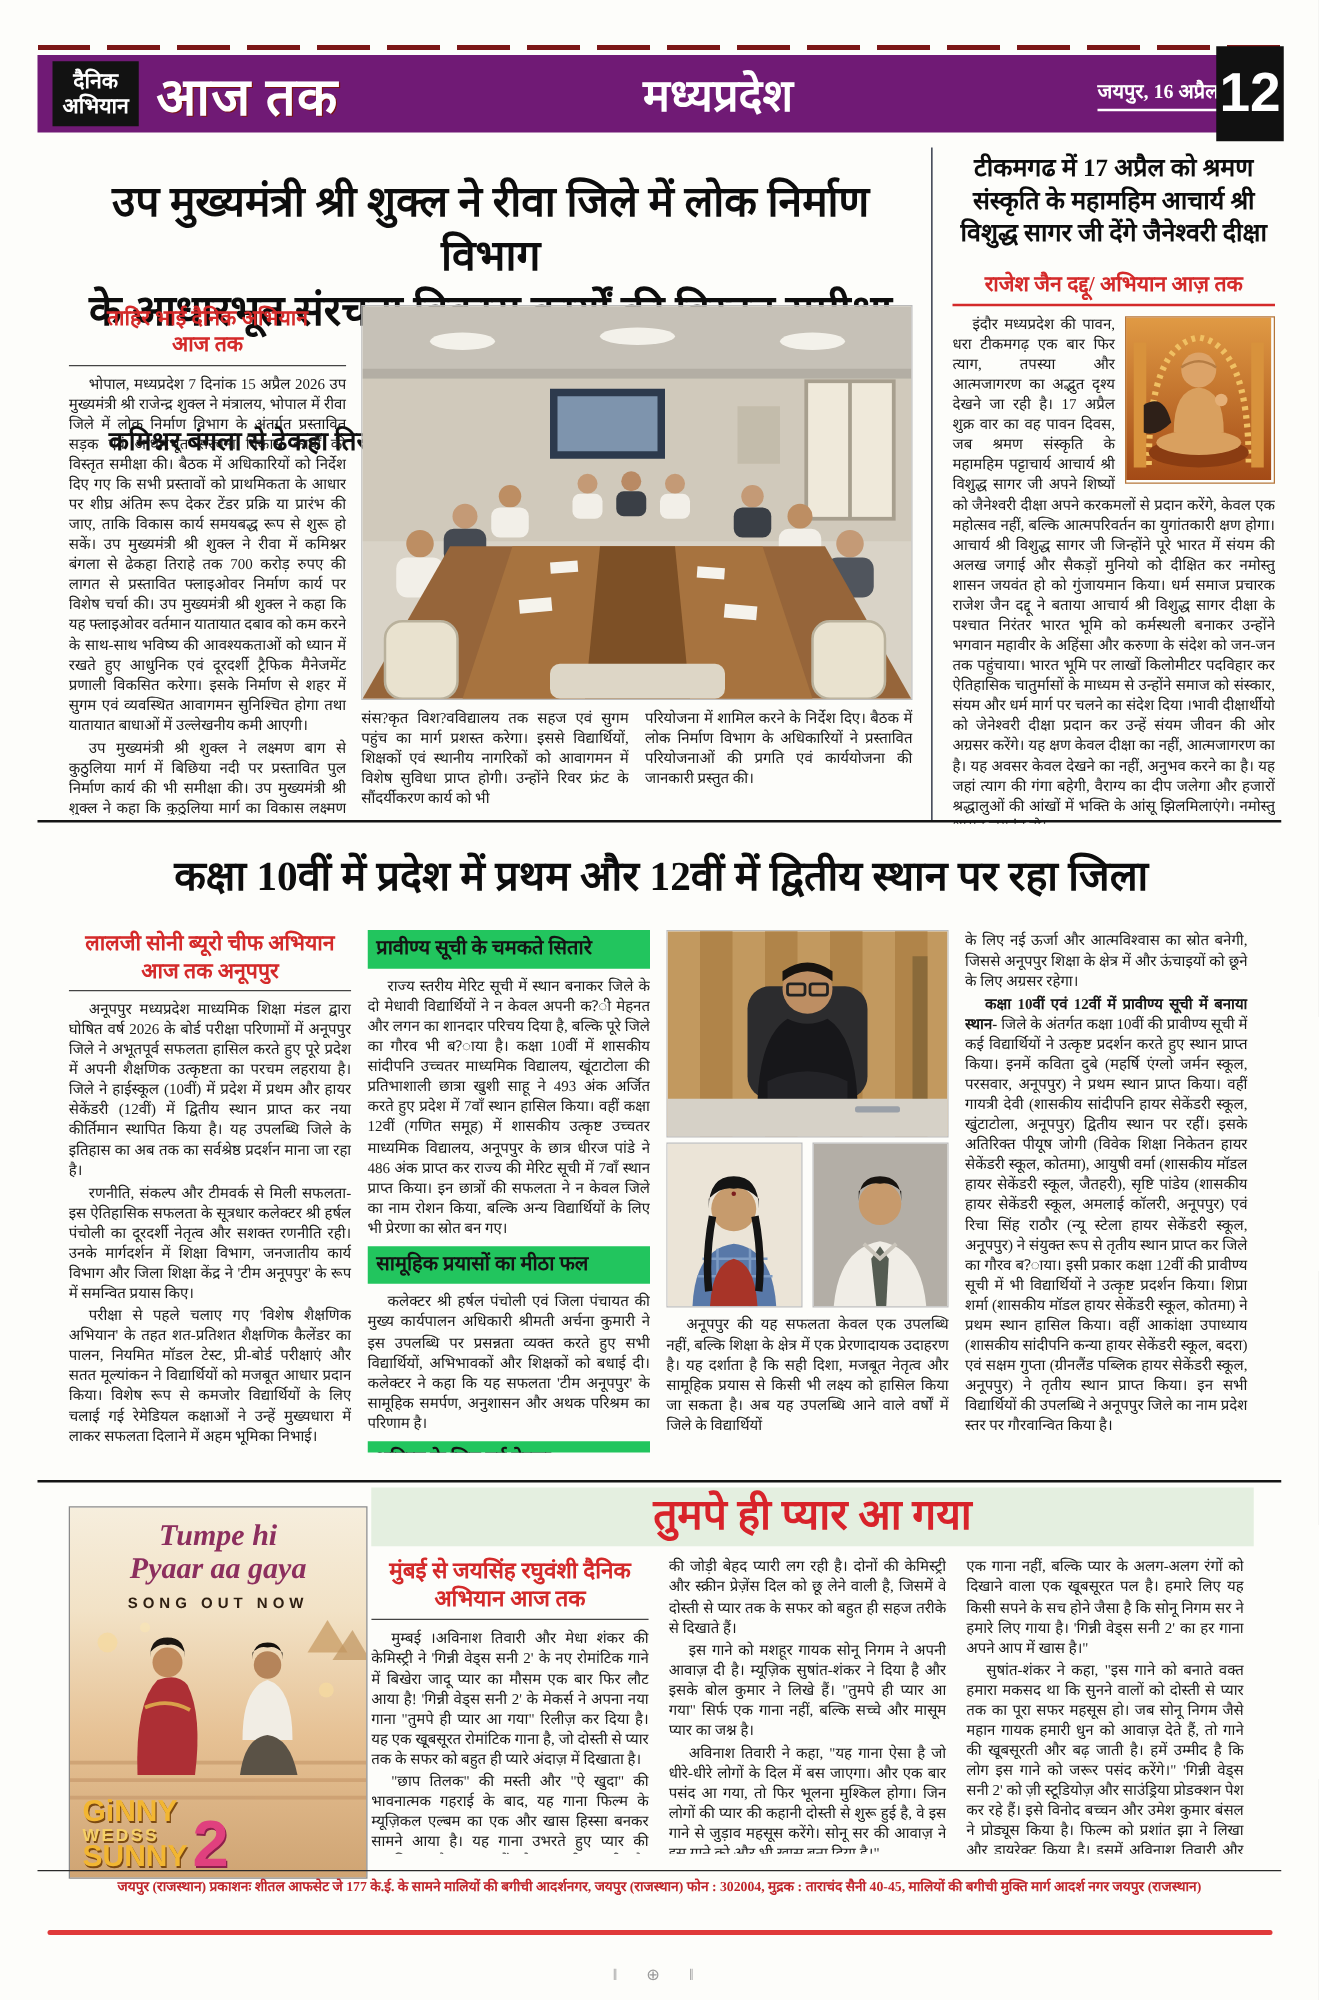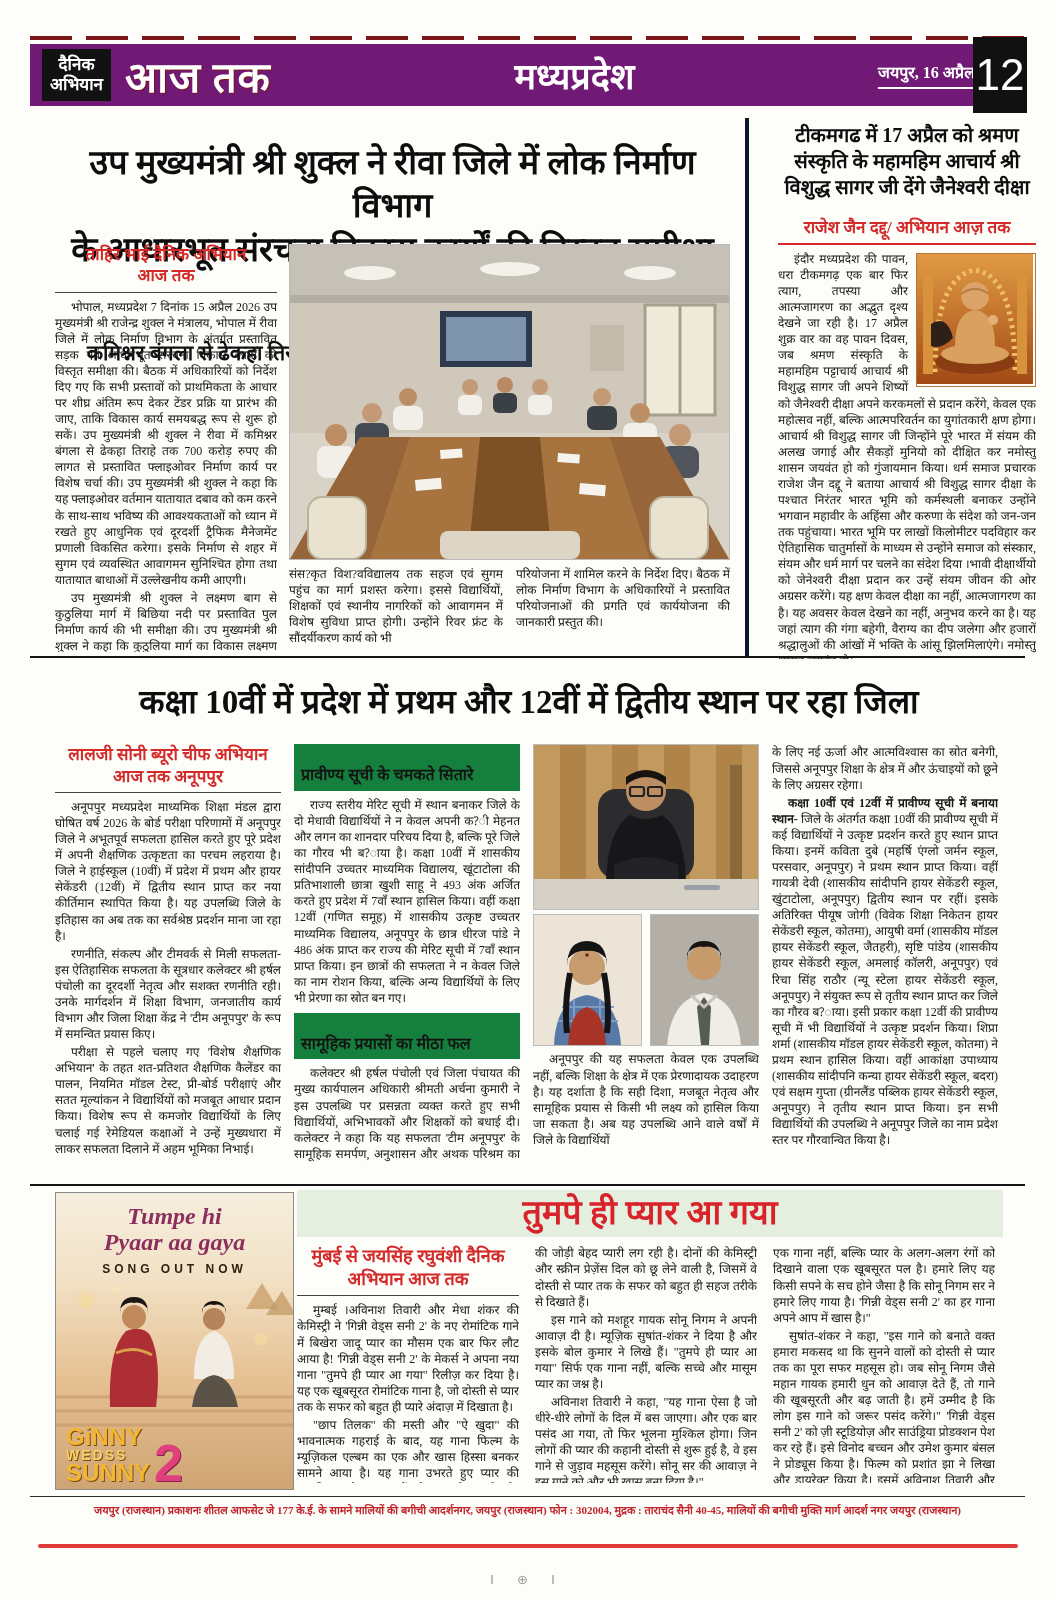--- a/index.html
+++ b/index.html
@@ -14,21 +14,21 @@
   .masthead{position:absolute;left:30px;top:44px;width:995px;height:62px;
     background:#701a75;display:flex;align-items:center;}
   .brand-box{background:#121212;color:#fff;font-weight:bold;text-align:center;
     font-size:17px;line-height:1.2;padding:6px 8px;margin-left:12px;}
   .brand-main{color:#fff;font-weight:bold;font-size:42px;letter-spacing:1px;
     margin-left:14px;white-space:nowrap;text-shadow:1px 1px 0 #7c1313;}
   .edition{flex:1;text-align:center;color:#fff;font-weight:bold;font-size:36px;}
   .dateline{color:#fff;font-weight:bold;font-size:16px;text-align:center;margin-right:14px;}
   .dateline .dl-rule{height:2px;background:#fff;margin-top:4px;}
   .page-num{position:absolute;right:-2px;top:-7px;width:54px;height:76px;background:#111;
-    color:#fff;font-weight:normal;font-size:44px;display:flex;align-items:center;justify-content:center;
+    color:#fff;font-weight:bold;font-size:44px;display:flex;align-items:center;justify-content:center;
     font-family:"Liberation Sans",sans-serif;}
   
   .body-txt{font-size:12px;line-height:1.34;text-align:justify;}
   .body-txt p{margin:0 0 2px 0;text-indent:16px;}
   .byline{color:#d42a2a;font-weight:bold;font-size:17px;text-align:center;line-height:1.25;
     padding-bottom:5px;margin-bottom:6px;}
   .byline.dark-rule{border-bottom:1.5px solid #444;}
   .byline.red-rule{border-bottom:2px solid #d42a2a;}
   .rule{position:absolute;left:30px;width:995px;border-top:2.5px solid #151515;}
   
@@ -37,44 +37,44 @@
   .a1-headline{font-weight:bold;font-size:34px;line-height:1.28;text-align:center;color:#0d0d0d;}
   .a1-subhead{font-weight:bold;font-size:21px;text-align:center;margin-top:6px;color:#111;}
   .a1-body{position:absolute;left:0;top:126px;display:flex;}
   .a1-col1{width:222px;height:408px;overflow:hidden;}
   .a1-right{width:441px;margin-left:12px;}
   .meeting-fig{margin:0;width:441px;height:316px;border:1px solid #bbb;box-sizing:border-box;}
   .a1-undercols{display:flex;margin-top:6px;}
   .a1-undercol{width:214px;height:86px;overflow:hidden;}
   .a1-undercol + .a1-undercol{margin-left:13px;}
   
-  .diksha{position:absolute;left:690px;top:0;width:258px;height:538px;border-left:4px solid #0f172a;
-    padding-left:29px;}
+  .diksha{position:absolute;left:690px;top:0;width:258px;height:538px;border-left:1px solid #0f172a;
+    padding-left:16px;}
   .diksha-headline{font-weight:bold;font-size:20px;line-height:1.3;text-align:center;color:#0d0d0d;
     margin-top:4px;}
   .diksha-byline{margin-top:8px;}
   .diksha-body{height:408px;overflow:hidden;}
   .monk-fig{float:right;margin:2px 0 4px 8px;width:118px;height:132px;border:1px solid #b5763a;}
   
   .sec-mid{position:absolute;left:55px;top:662px;width:948px;height:522px;}
   .mid-headline{font-weight:bold;text-align:center;color:#0d0d0d;}
   .mid-headline .l1{display:block;font-size:33px;line-height:1.2;}
   .mid-headline .l2{display:block;font-size:33px;line-height:1.2;margin-top:16px;}
   .mid-cols{display:flex;margin-top:14px;}
   .mid-col{width:226px;height:418px;overflow:hidden;}
   .mid-col + .mid-col{margin-left:13px;}
-  .y-head{background:#15803d;font-weight:bold;font-size:16px;padding:20px 7px 5px;margin:7px 0 6px;color:#141414;}
+  .y-head{background:#22c55e;font-weight:bold;font-size:16px;padding:4px 7px 5px;margin:7px 0 6px;color:#141414;}
   .y-head.first{margin-top:0;}
   .collector-fig{margin:0 0 4px 0;width:226px;height:166px;border:1px solid #bbb;box-sizing:border-box;}
   .stu-row{display:flex;margin-bottom:5px;}
   .stu-fig{margin:0;width:109px;height:132px;border:1px solid #bbb;box-sizing:border-box;}
   .stu-fig + .stu-fig{margin-left:8px;}
   
   .sec-bot{position:absolute;left:55px;top:1190px;width:948px;height:300px;}
-  .poster{position:absolute;left:0;top:2px;width:237px;height:296px;border:1px solid #8a8a8a;
+  .poster{position:absolute;left:0;top:15px;width:237px;height:296px;border:1px solid #8a8a8a;
     background:linear-gradient(180deg,#f6eedd 0%,#f2e2c6 28%,#e6c194 62%,#cfa473 100%);overflow:hidden;}
   .poster-title{font-style:italic;font-weight:bold;color:#8c2f5e;font-size:24px;line-height:1.1;
     text-align:center;margin-top:10px;}
   .poster-sub{font-weight:bold;color:#2f2013;letter-spacing:4px;font-size:12px;text-align:center;
     margin-top:6px;font-family:"Liberation Sans",sans-serif;}
   .poster-scene{position:absolute;left:0;top:86px;width:237px;height:150px;}
   .poster-brand{position:absolute;left:10px;bottom:4px;display:flex;align-items:flex-end;}
   .pb-txt{font-family:"Liberation Sans",sans-serif;font-weight:bold;color:#f2b632;
     text-shadow:1px 1px 0 #7c4a12;line-height:.95;}
   .pb-l1{font-size:24px;} .pb-l2{font-size:14px;letter-spacing:2px;color:#f6d066;} .pb-l3{font-size:24px;}

